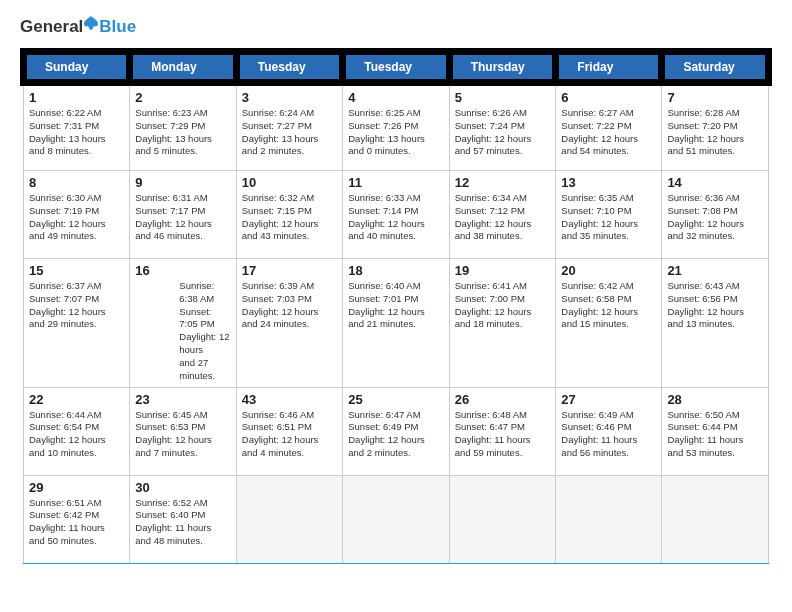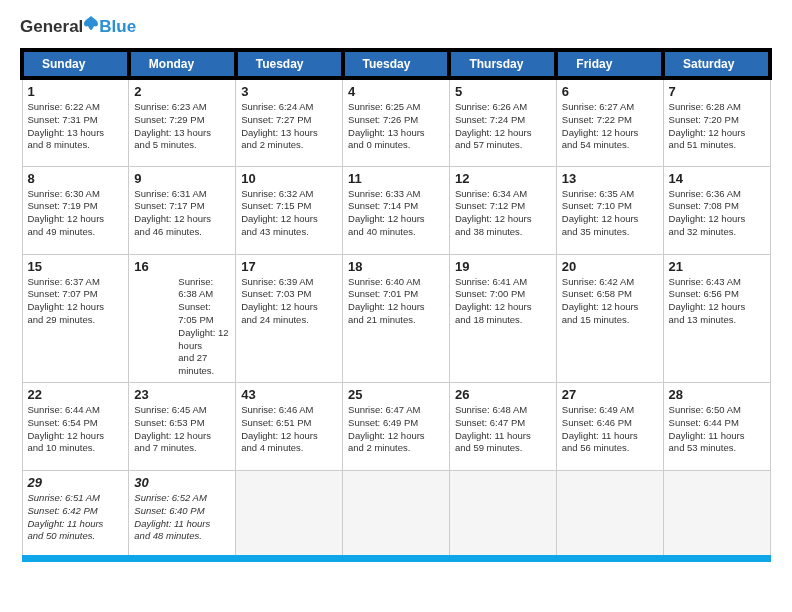--- a/index.html
+++ b/index.html
@@ -45,21 +45,21 @@
       border-collapse: collapse;
       font-size: 10px;
     }
     .calendar th {
       background: #2a6bb5;
       color: #fff;
       text-align: left;
       padding: 5px 18px;
       font-size: 12px;
       font-weight: bold;
-      border: 4px solid #000000;
+      border: 7px solid #000000;
     }
     .calendar td {
       border: 1px solid #ccc;
       vertical-align: top;
       padding: 4px 5px;
       width: 107px;
       min-height: 80px;
       height: 88px;
       background: #fff;
     }
@@ -72,22 +72,21 @@
       color: #222;
       display: block;
       margin-bottom: 2px;
     }
     .day-info {
       font-size: 9.5px;
       color: #333;
       line-height: 1.35;
     }
     .last-row td {
-      border-bottom: 7px solid #0ea5e9;
-      font-style: italic;
+      border-bottom: 1px solid #0ea5e9;
     }
   </style>
 </head>
 <body>
 
 <div class="page">
   <div class="header">
     <div class="logo">
   <div style="display:flex;align-items:center;gap:0px;">
     <div style="position:relative;display:flex;align-items:center;">

